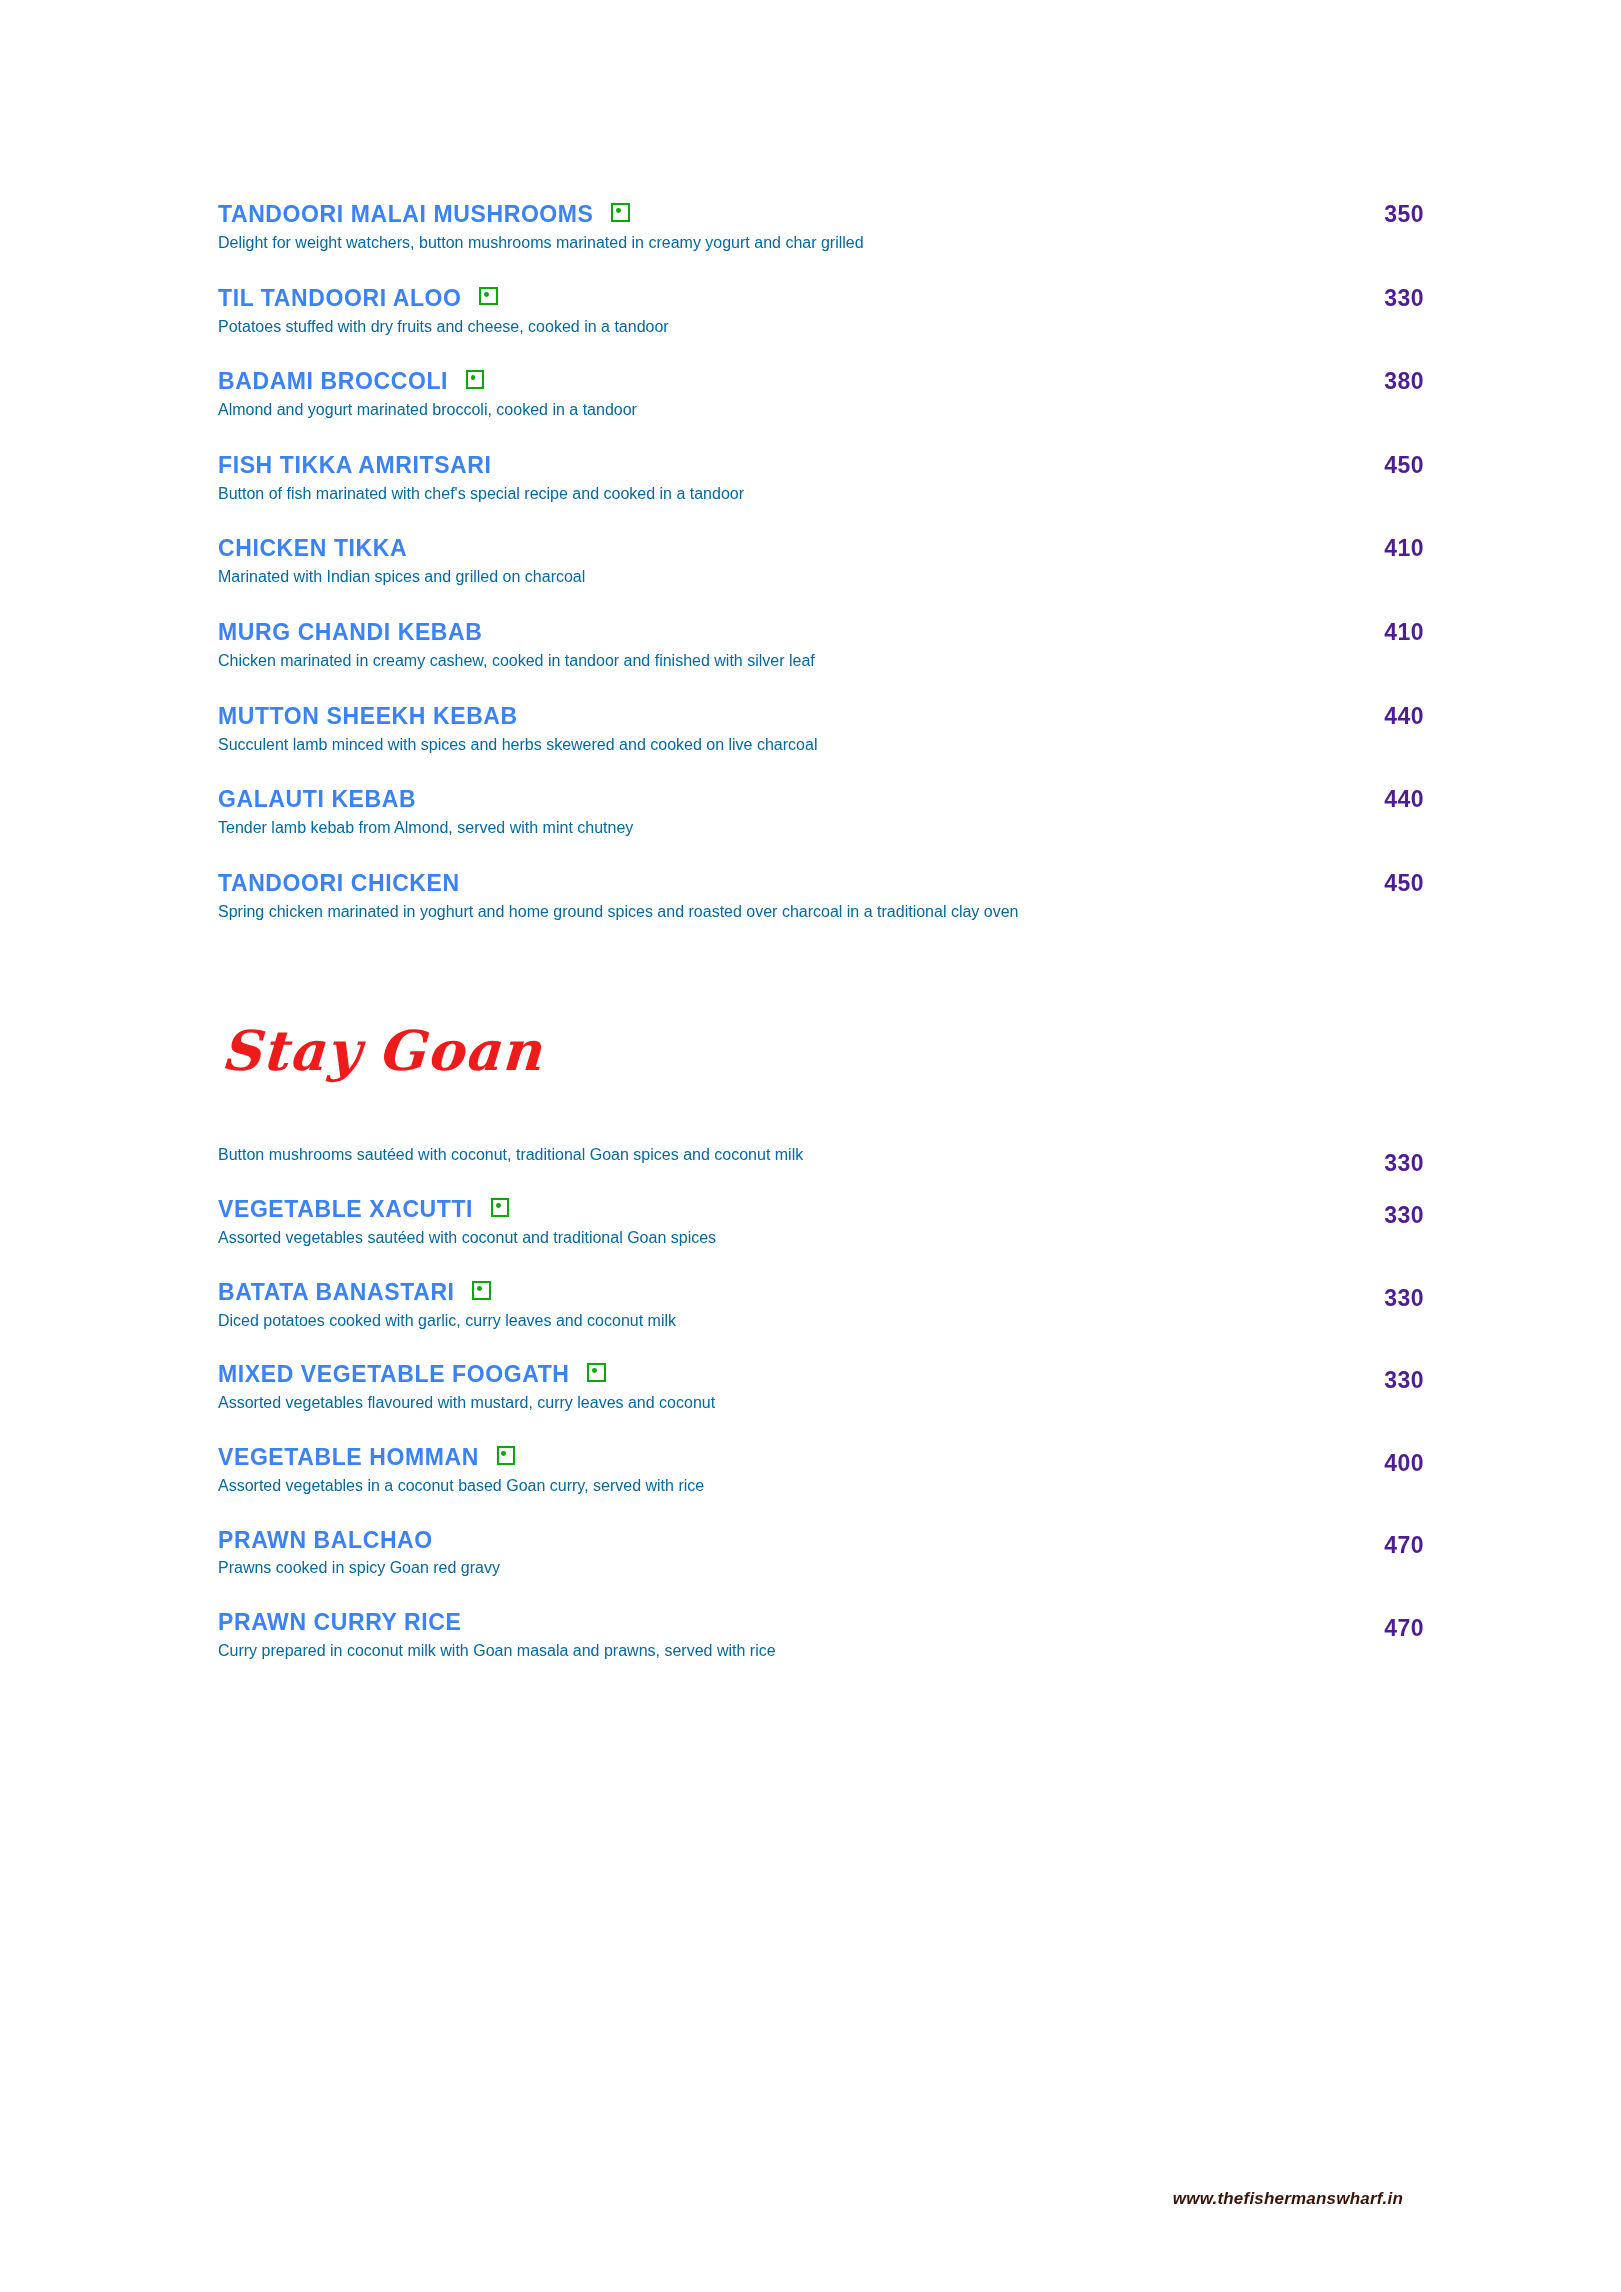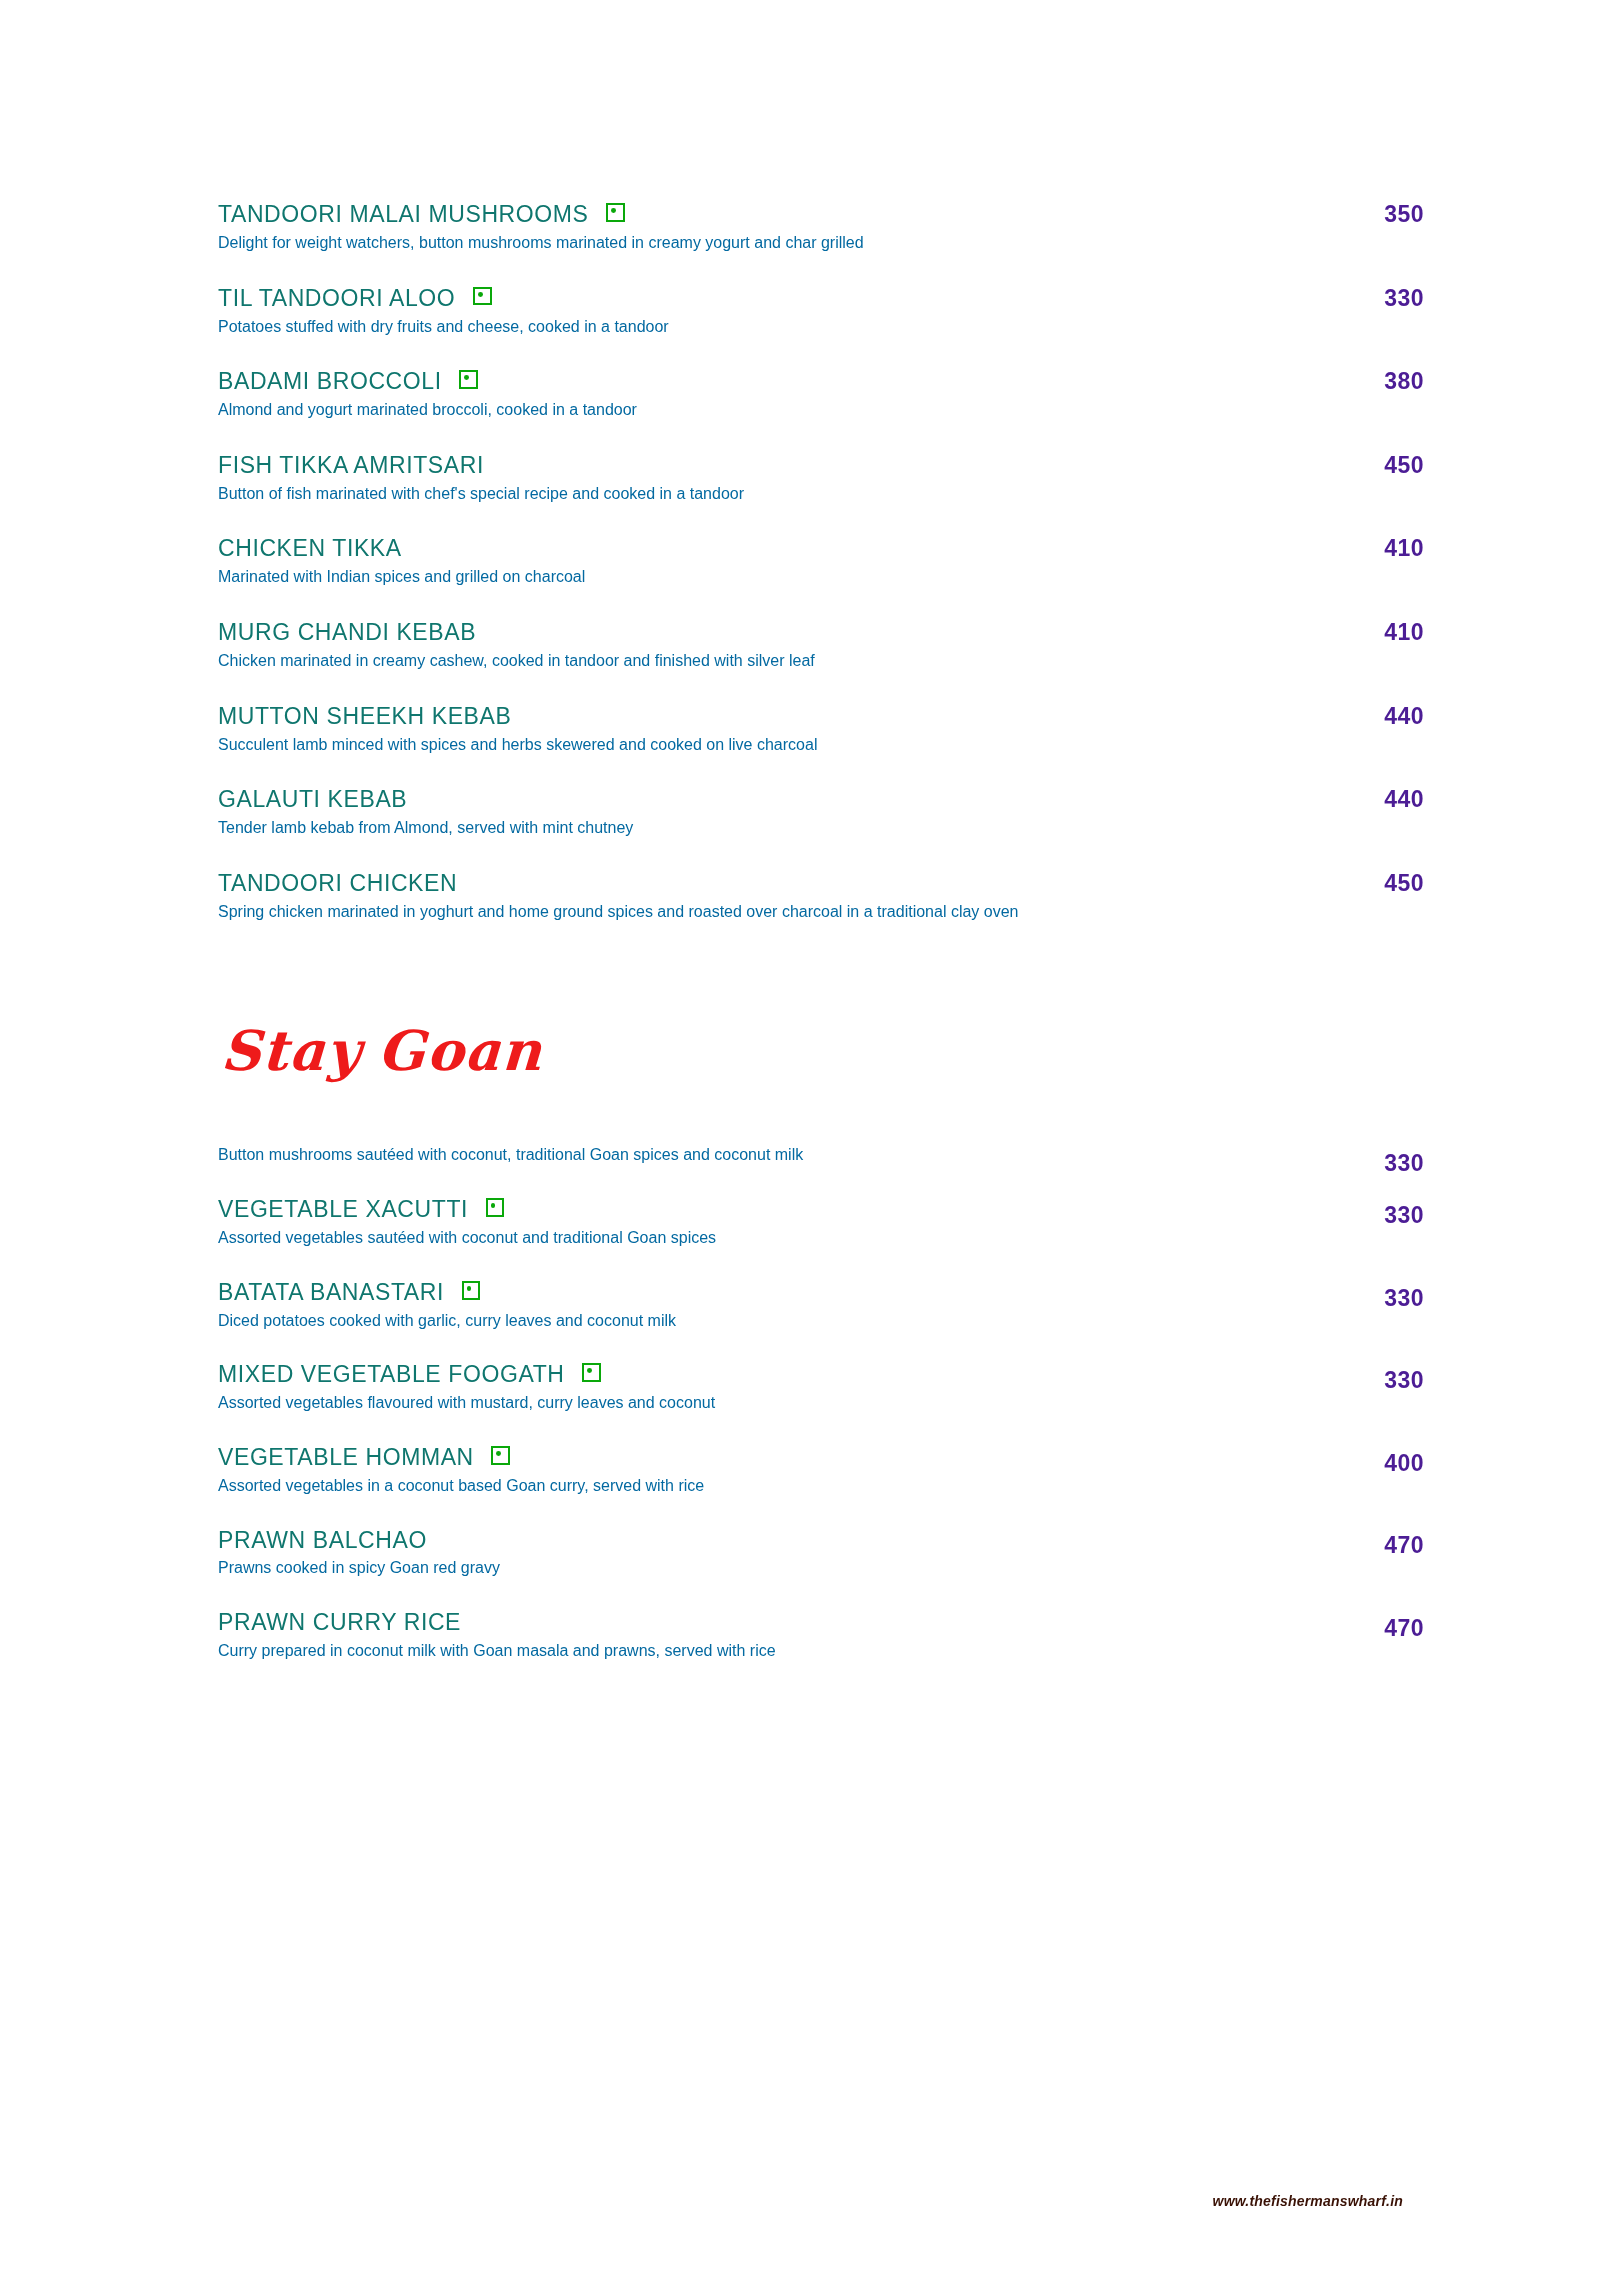--- a/index.html
+++ b/index.html
@@ -36,23 +36,23 @@
   .menu-item {
     position: relative;
     margin-bottom: 30px;
   }
   .item-head {
     display: flex;
     align-items: baseline;
   }
   .item-name {
     font-size: 23px;
-    font-weight: normal;
+    font-weight: bold;
     letter-spacing: 0.6px;
-    color: #0f766e;
+    color: #3b82f6;
     text-transform: uppercase;
     white-space: nowrap;
   }
   .veg-mark {
     display: inline-block;
     width: 14.7px;
     height: 14.7px;
     border: 2px solid #0aa80a;
     background: #ffffff;
     position: relative;
@@ -105,21 +105,21 @@
   .block-two .item-price { top: 5.9px; }
 
   .footer {
     position: absolute;
     left: 0;
     bottom: 84px;
     width: 100%;
     text-align: right;
     padding-right: 218px;
     box-sizing: border-box;
-    font-size: 14px;
+    font-size: 17px;
     font-style: italic;
     font-weight: bold;
     color: #3a1206;
     letter-spacing: 0.2px;
   }
 </style>
 </head>
 <body>
 
 <div class="page">

